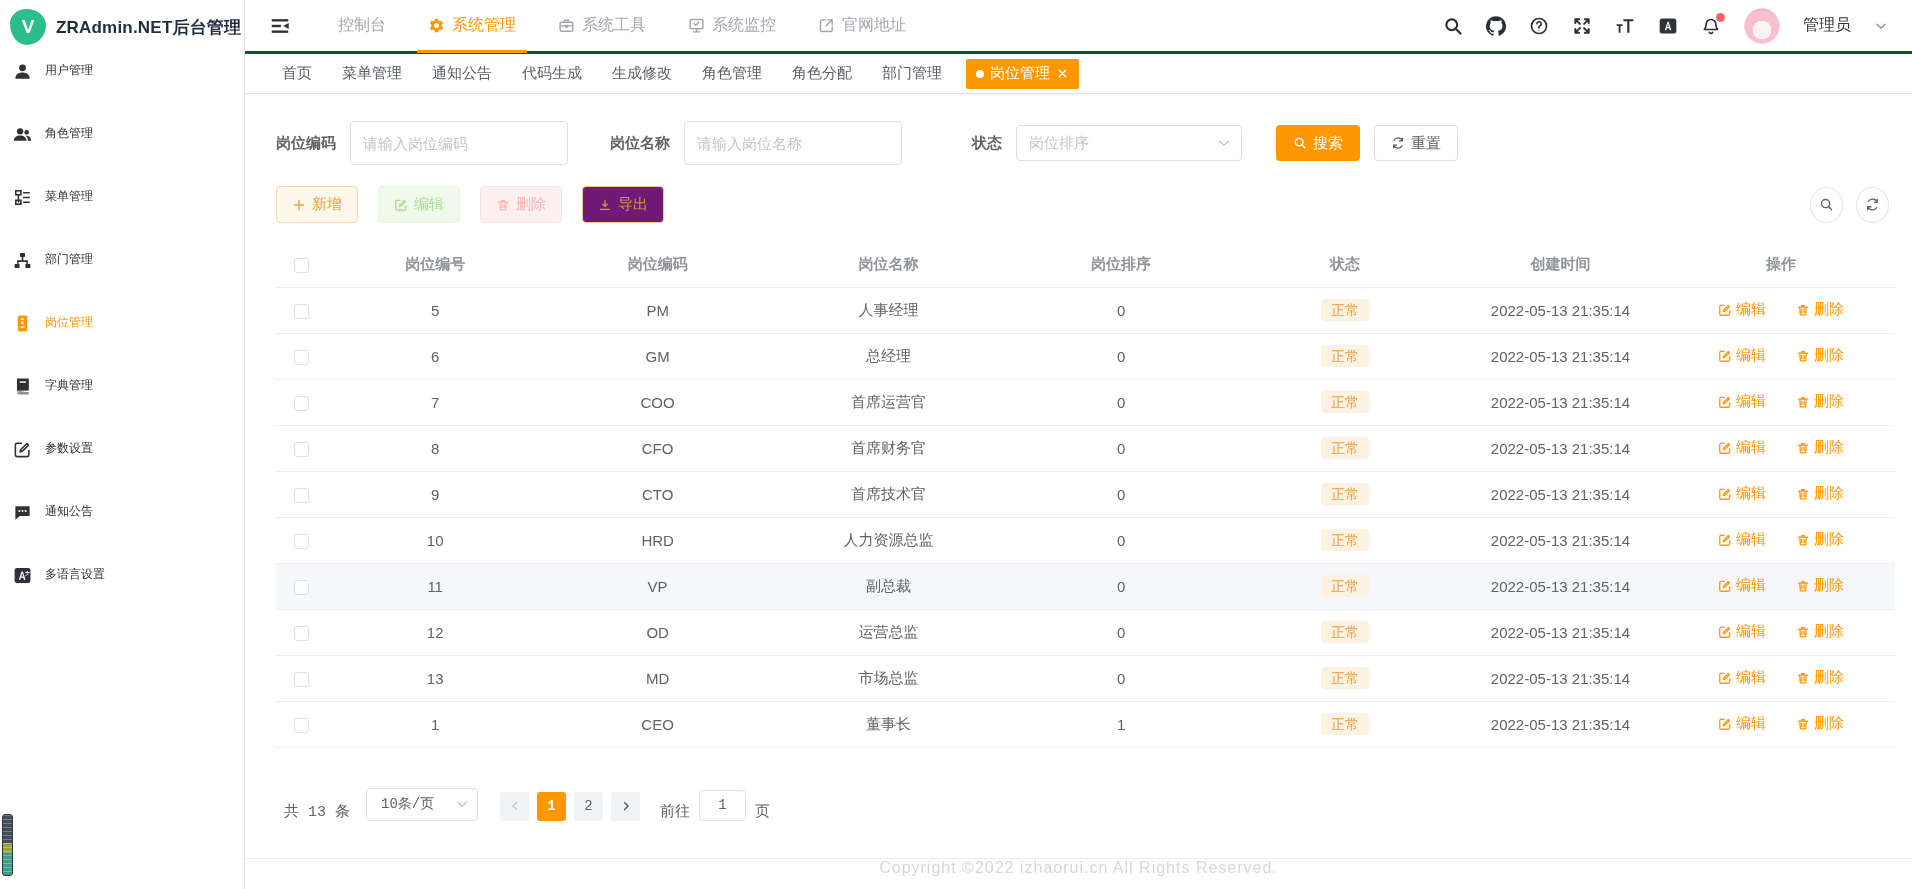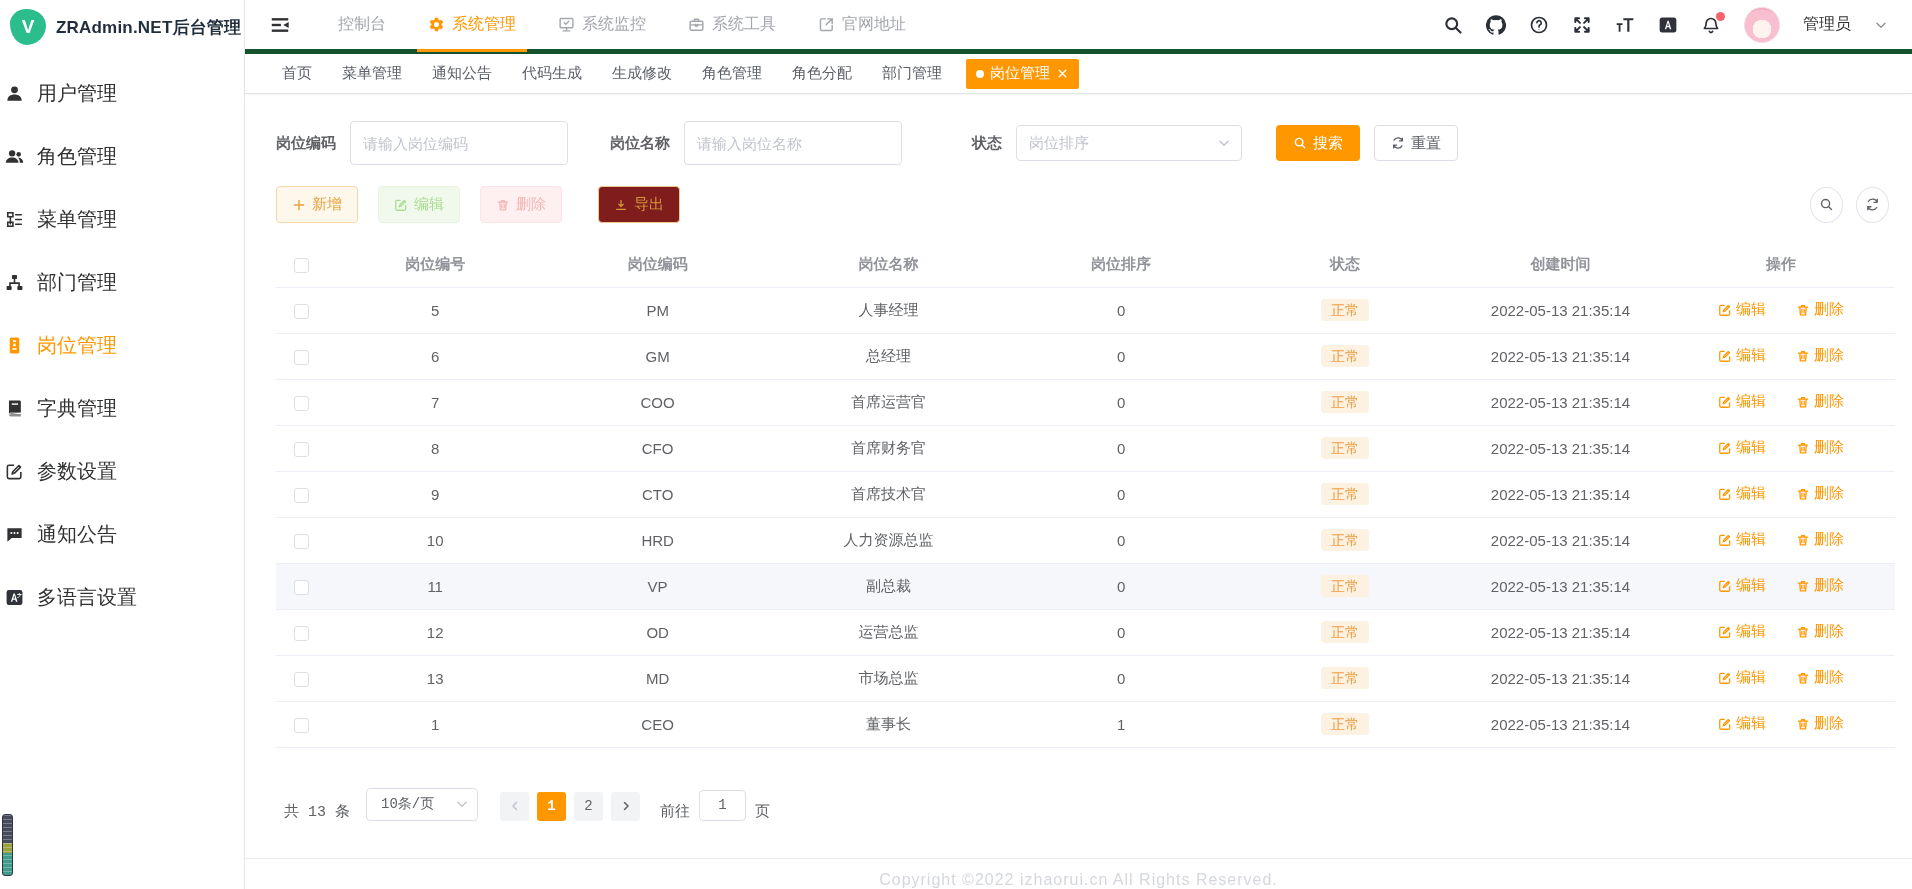--- a/index.html
+++ b/index.html
@@ -7,32 +7,32 @@
   body { font-family:"Liberation Sans","DejaVu Sans",sans-serif; background:#fff; color:#303133; }
   .app { display:flex; width:1912px; height:889px; }
 
   
   .sidebar { width:245px; flex:0 0 245px; background:#fff; border-right:1px solid #e6e6e6; display:flex; flex-direction:column; }
   .logo { height:54px; display:flex; align-items:center; gap:10px; padding-left:10px; }
   .logo-mark { width:36px; height:36px; background:#2bbd8b; border-radius:46% 54% 54% 46% / 40% 46% 54% 60%;
     display:flex; align-items:center; justify-content:center; color:#fff; font-weight:bold; font-size:19px; }
   .logo-title { font-size:17px; font-weight:bold; color:#1f2d3d; letter-spacing:.2px; }
   .menu { padding-top:8px; }
-  .menu-item { height:63px; display:flex; align-items:center; gap:13px; padding:0 18px 0 5px; font-size:20px; color:#303133; cursor:pointer; }
+  .menu-item { height:63px; display:flex; gap:13px; padding:0 18px 0 13px; font-size:12px; color:#303133; cursor:pointer; }
   .menu-item.active { color:#ff9700; }
   .mi-icon { width:19px; height:19px; flex:0 0 19px; }
   .mi-icon svg { width:19px; height:19px; display:block; }
   .mi-arrow { margin-left:auto; color:#909399; width:14px; height:14px; }
   .mi-arrow svg { width:14px; height:14px; display:block; }
 
   
   .main { flex:1; display:flex; flex-direction:column; min-width:0; }
 
   
-  .navbar { height:54px; flex:0 0 54px; display:flex; align-items:center; padding:16px 24px; border-bottom:5px solid #14532d; }
+  .navbar { height:54px; flex:0 0 54px; display:flex; align-items:center; padding:16px 24px; border-bottom:3px solid #14532d; }
   .hamburger { width:22px; height:22px; color:#303133; cursor:pointer; margin-right:26px; }
   .hamburger svg { width:22px; height:22px; display:block; }
   .nav-items { display:flex; align-items:center; height:54px; }
   .nav-item { position:relative; height:54px; display:flex; align-items:center; gap:7px; padding:0 21px; font-size:16px; color:#a3a6ad; cursor:pointer; }
   .nav-item.active { color:#ff9700; }
   .nav-item.active::after { content:""; position:absolute; left:10px; right:10px; bottom:0; height:3px; background:#ff9700; }
   .ni-icon { width:17px; height:17px; }
   .ni-icon svg { width:17px; height:17px; display:block; }
   .nav-right { margin-left:auto; display:flex; align-items:center; gap:23px; }
   .nv-ic { width:20px; height:20px; color:#2b2f36; cursor:pointer; position:relative; }
@@ -70,21 +70,21 @@
   .btn { height:36px; border-radius:4px; font-size:15px; display:inline-flex; align-items:center; gap:6px; cursor:pointer; border:1px solid transparent; padding:0 16px; white-space:nowrap; }
   .btn svg { width:14px; height:14px; display:block; }
   .btn-search { background:#ff9700; color:#fff; margin-left:34px; }
   .btn-reset { background:#fff; color:#5a5e66; border-color:#dcdfe6; margin-left:14px; }
 
   .toolbar { margin-top:21px; display:flex; align-items:center; }
   .btn-plain { height:37px; padding:0 15px; }
   .btn-add { background:#fef7ec; border-color:#f5d8a8; color:#e6a23c; }
   .btn-edit { background:#f0f9eb; border-color:#e7f6de; color:#aadd93; margin-left:20px; cursor:not-allowed; }
   .btn-del { background:#fef0f0; border-color:#fce3e3; color:#f6b4b4; margin-left:20px; cursor:not-allowed; }
-  .btn-export { background:#7f1d1d; border-color:#eec98c; color:#d3973c; margin-left:36px; }
+  .btn-export { background:#701a75; border-color:#eec98c; color:#d3973c; margin-left:20px; }
   .tool-right { margin-left:auto; display:flex; gap:13px; margin-right:6px; }
   .circle-btn { width:33px; height:36px; border:1px solid #e0e4ec; border-radius:50%; display:flex; align-items:center; justify-content:center; color:#5f6368; cursor:pointer; background:#fff; }
   .circle-btn svg { width:15px; height:15px; display:block; }
 
   
   table.grid { margin-top:19px; width:100%; border-collapse:collapse; table-layout:fixed; }
   .grid th { height:45px; font-size:15px; color:#909399; font-weight:bold; border-bottom:1px solid #ebeef5; text-align:center; }
   .grid td { height:46px; font-size:15px; color:#606266; border-bottom:1px solid #ebeef5; text-align:center; }
   .grid tr.highlight td { background:#f5f7fa; }
   .cbx { display:inline-block; width:15px; height:15px; border:1px solid #dcdfe6; border-radius:3px; background:#fff; vertical-align:middle; cursor:pointer; }
@@ -99,21 +99,21 @@
   .pg-size .val { font-size:14px; color:#606266; }
   .pager { display:flex; align-items:center; }
   .pbtn { min-width:29px; height:29px; margin:0 4px; border-radius:3px; background:#f2f3f5; border:none; display:inline-flex; align-items:center; justify-content:center; font-size:14px; color:#606266; cursor:pointer; font-family:inherit; }
   .pbtn.active { background:#ff9700; color:#fff; font-weight:bold; cursor:default; }
   .pbtn.disabled { color:#c0c4cc; cursor:not-allowed; }
   .pbtn svg { width:12px; height:12px; display:block; }
   .pg-goto { margin-left:16px; } 
   .goto-input { width:47px; height:31px; border:1px solid #dcdfe6; border-radius:4px; text-align:center; font-size:14px; color:#606266; margin:0 9px; outline:none; font-family:inherit; }
 
   
-  .footer { flex:0 0 31px; border-top:1px solid #ececec; display:flex; align-items:flex-end; justify-content:center; color:#d4d7dd; font-size:16px; letter-spacing:1px; }
+  .footer { flex:0 0 31px; border-top:1px solid #ececec; display:flex; align-items:flex-start; justify-content:center; color:#d4d7dd; font-size:16px; letter-spacing:1px; }
 
   
   .float-widget { position:fixed; left:2px; bottom:13px; width:11px; height:62px; border-radius:3px; border:1px solid #2e3440;
     background:
       repeating-linear-gradient(180deg, rgba(255,255,255,.28) 0 1px, rgba(255,255,255,0) 1px 4px),
       linear-gradient(180deg, #454c5c 0 46%, #9aa23f 46% 63%, #3f9b8a 63% 100%); }
 </style>
 </head>
 <body>
 
@@ -263,36 +263,36 @@
             <span class="ni-icon">
               <svg viewBox="0 0 24 24" fill="currentColor">
                 <path d="M19.14 12.94c.04-.3.06-.61.06-.94 0-.32-.02-.64-.07-.94l2.03-1.58a.49.49 0 0 0 .12-.61l-1.92-3.32a.49.49 0 0 0-.59-.22l-2.39.96c-.5-.38-1.03-.7-1.62-.94l-.36-2.54a.48.48 0 0 0-.48-.41h-3.84a.48.48 0 0 0-.47.41l-.36 2.54c-.59.24-1.13.57-1.62.94l-2.39-.96a.48.48 0 0 0-.59.22L2.73 8.87c-.12.21-.08.47.12.61l2.03 1.58c-.05.3-.09.63-.09.94s.02.64.07.94l-2.03 1.58a.49.49 0 0 0-.12.61l1.92 3.32c.12.22.37.29.59.22l2.39-.96c.5.38 1.03.7 1.62.94l.36 2.54c.05.24.24.41.48.41h3.84c.24 0 .44-.17.47-.41l.36-2.54c.59-.24 1.13-.56 1.62-.94l2.39.96c.22.08.47 0 .59-.22l1.92-3.32a.49.49 0 0 0-.12-.61zM12 15.6A3.6 3.6 0 1 1 12 8.4a3.6 3.6 0 0 1 0 7.2z"></path>
               </svg>
             </span>
             <span>系统管理</span>
           </div>
 
           <div class="nav-item">
             <span class="ni-icon">
+              <svg viewBox="0 0 24 24" fill="none" stroke="currentColor" stroke-width="2" stroke-linejoin="round">
+                <rect x="3" y="7.5" width="18" height="12.5" rx="1.5"></rect>
+                <path d="M9 7.5V4.5h6v3M3 12.5h18M10.5 11v3h3v-3"></path>
+              </svg>
+            </span>
+            <span>系统工具</span>
+          </div>
+
+          <div class="nav-item">
+            <span class="ni-icon">
               <svg viewBox="0 0 24 24" fill="none" stroke="currentColor" stroke-width="2" stroke-linecap="round" stroke-linejoin="round">
                 <rect x="3" y="3.5" width="18" height="13" rx="1.5"></rect>
                 <path d="M8.8 9.5l2.2 2.2 4.2-4.2M12 16.5V21M7.5 21h9"></path>
               </svg>
             </span>
             <span>系统监控</span>
-          </div>
-
-          <div class="nav-item">
-            <span class="ni-icon">
-              <svg viewBox="0 0 24 24" fill="none" stroke="currentColor" stroke-width="2" stroke-linejoin="round">
-                <rect x="3" y="7.5" width="18" height="12.5" rx="1.5"></rect>
-                <path d="M9 7.5V4.5h6v3M3 12.5h18M10.5 11v3h3v-3"></path>
-              </svg>
-            </span>
-            <span>系统工具</span>
           </div>
 
           <div class="nav-item">
             <span class="ni-icon">
               <svg viewBox="0 0 24 24" fill="none" stroke="currentColor" stroke-width="2" stroke-linecap="round" stroke-linejoin="round">
                 <path d="M13.5 4H20v6.5M20 4l-8.5 8.5M20 13.5V19a1.5 1.5 0 0 1-1.5 1.5H5A1.5 1.5 0 0 1 3.5 19V5.5A1.5 1.5 0 0 1 5 4h5.5"></path>
               </svg>
             </span>
             <span>官网地址</span>
           </div>

